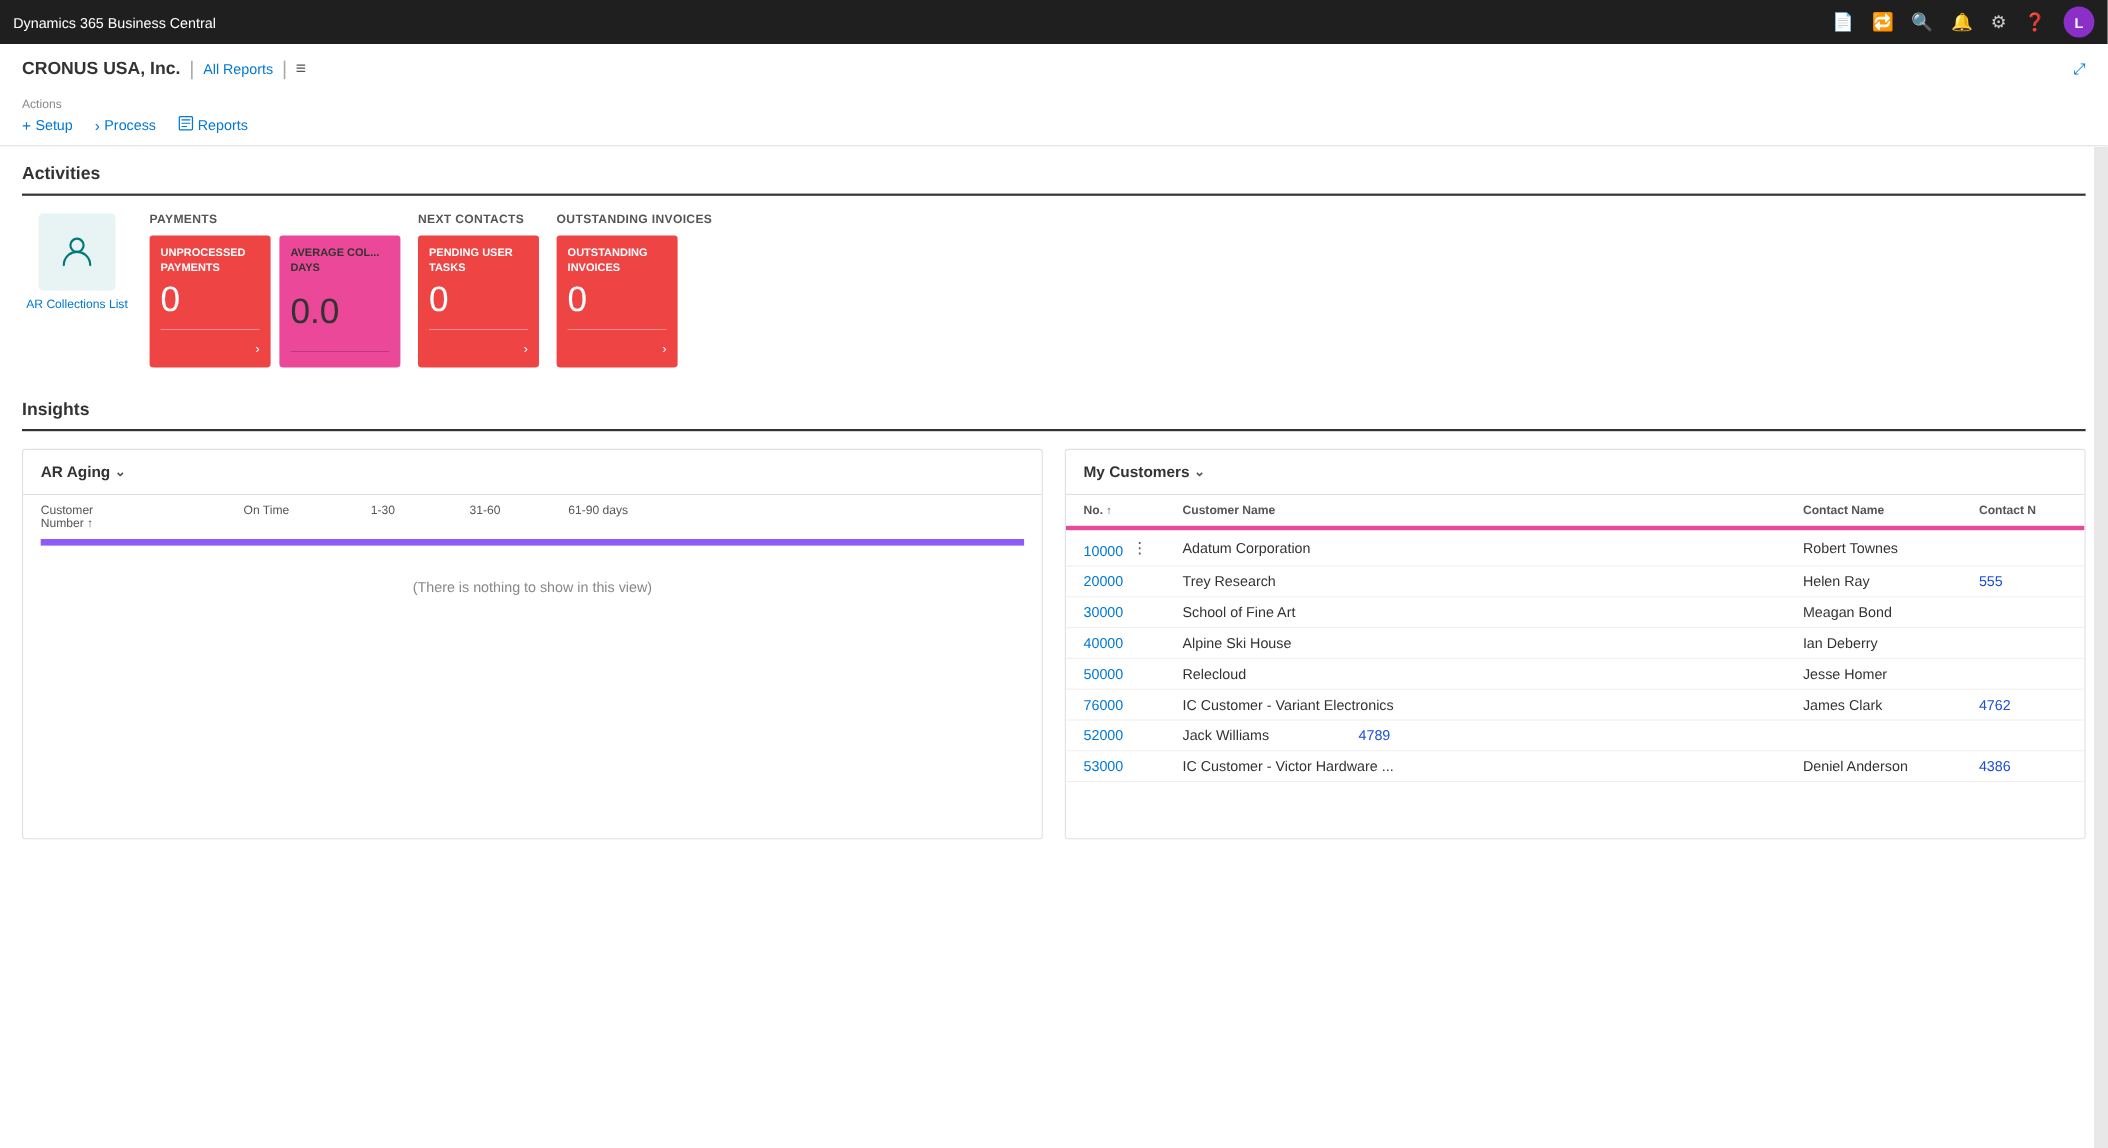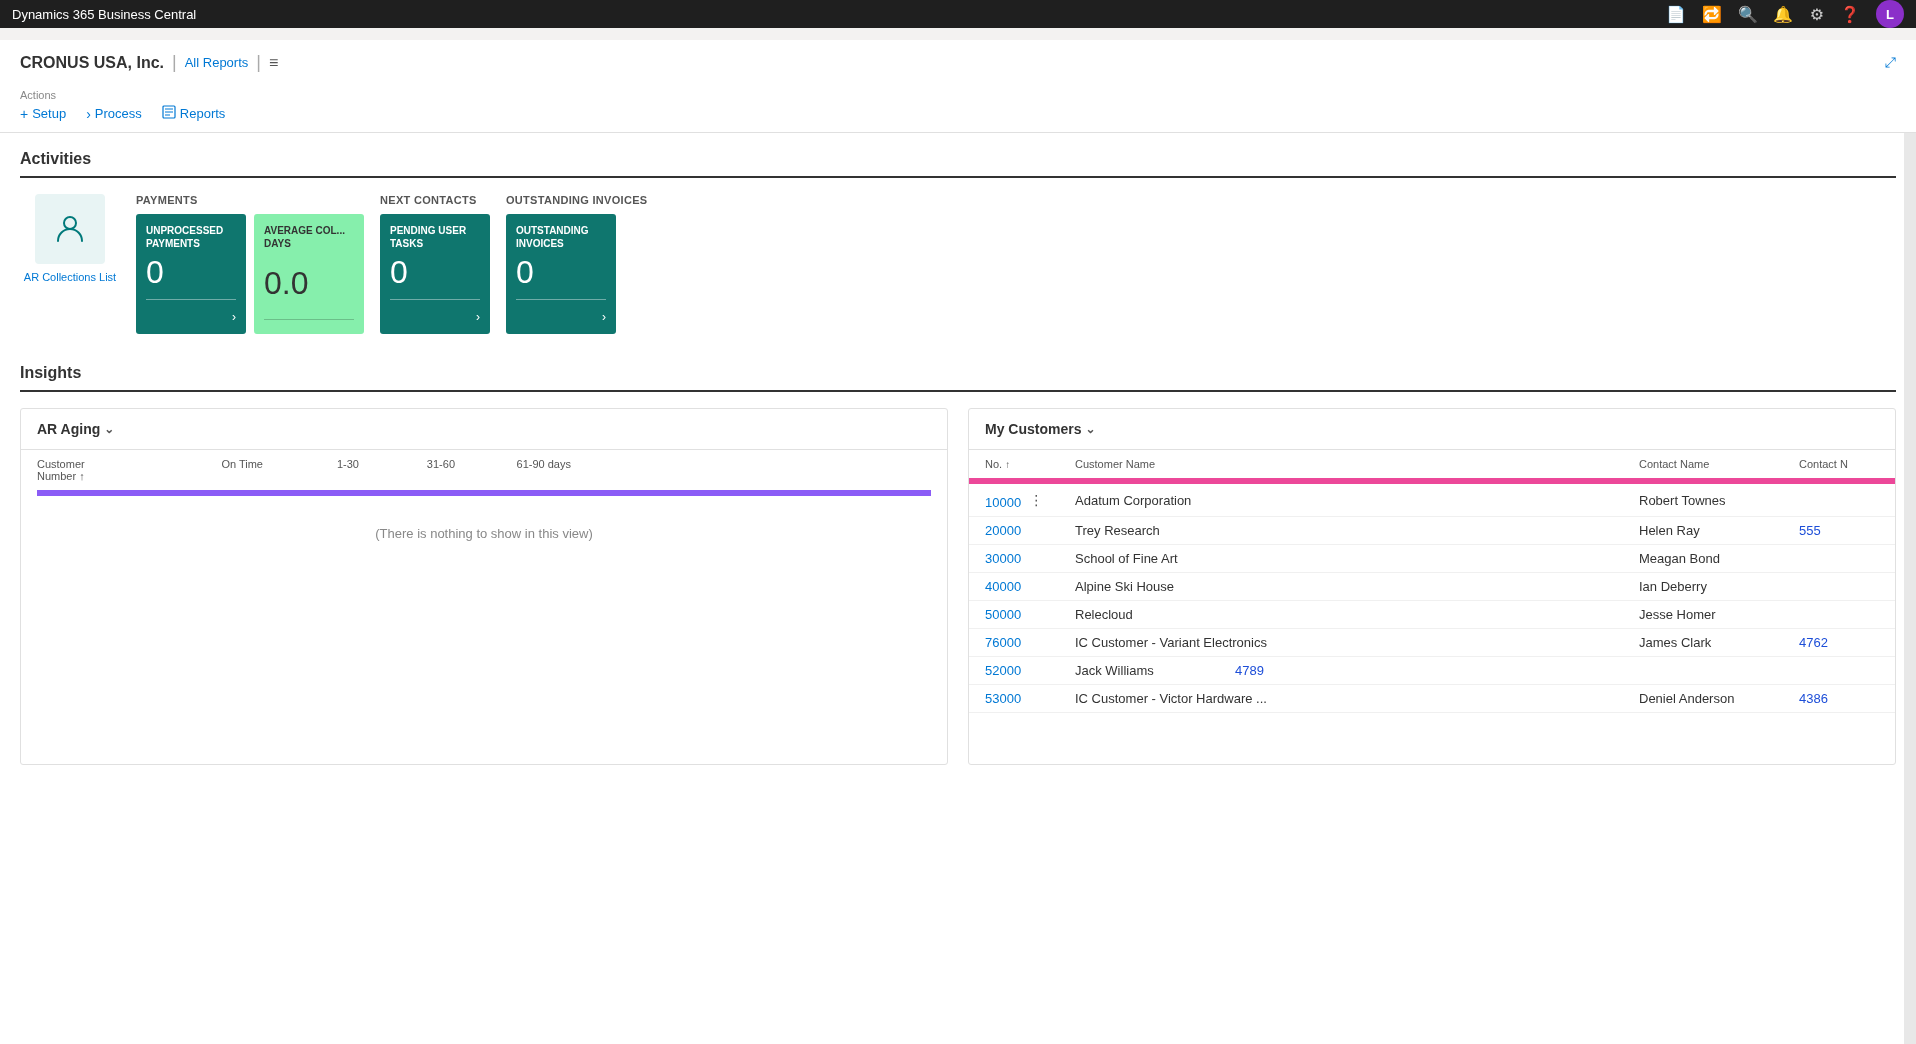--- a/index.html
+++ b/index.html
@@ -2,21 +2,21 @@
 <html><head>
   <meta charset="utf-8">
   <style>
     * { box-sizing: border-box; margin: 0; padding: 0; }
     body { font-family: 'Segoe UI', sans-serif; font-size: 13px; background: #f3f2f1; overflow: hidden; }
 
     
     .top-bar {
       background: #1a1a2e;
       background: #222;
-      height: 28px;
+      height: 40px;
       display: flex;
       align-items: center;
       padding: 0 12px;
       justify-content: space-between;
       position: fixed;
       top: 0; left: 0; right: 0;
       z-index: 100;
       background: #1f1f1f;
     }
     .top-bar-left {
@@ -201,25 +201,25 @@
       height: 120px;
       border-radius: 3px;
       padding: 10px;
       display: flex;
       flex-direction: column;
       justify-content: space-between;
       cursor: pointer;
       position: relative;
     }
     .activity-card.teal {
-      background: #0f766e;
+      background: #ef4444;
       color: white;
     }
     .activity-card.gray {
-      background: #86efac;
+      background: #ec4899;
       color: #333;
     }
     .card-title {
       font-size: 10px;
       font-weight: 600;
       line-height: 1.3;
       text-transform: uppercase;
     }
     .card-value {
       font-size: 32px;
@@ -296,24 +296,24 @@
       font-size: 13px;
     }
 
     
     .customers-table {
       width: 100%;
     }
     .customers-header {
       display: flex;
       padding: 8px 16px;
-      border-bottom: 6px solid #ec4899;
+      border-bottom: 4px solid #ec4899;
       font-size: 11px;
       color: #555;
-      font-weight: 400;
+      font-weight: 700;
     }
     .cust-col-no { flex: 0 0 90px; }
     .cust-col-name { flex: 1; }
     .cust-col-contact { flex: 0 0 160px; }
     .cust-col-contactn { flex: 0 0 80px; }
     .customers-body {
       height: 280px;
       overflow-y: auto;
       position: relative;
     }

